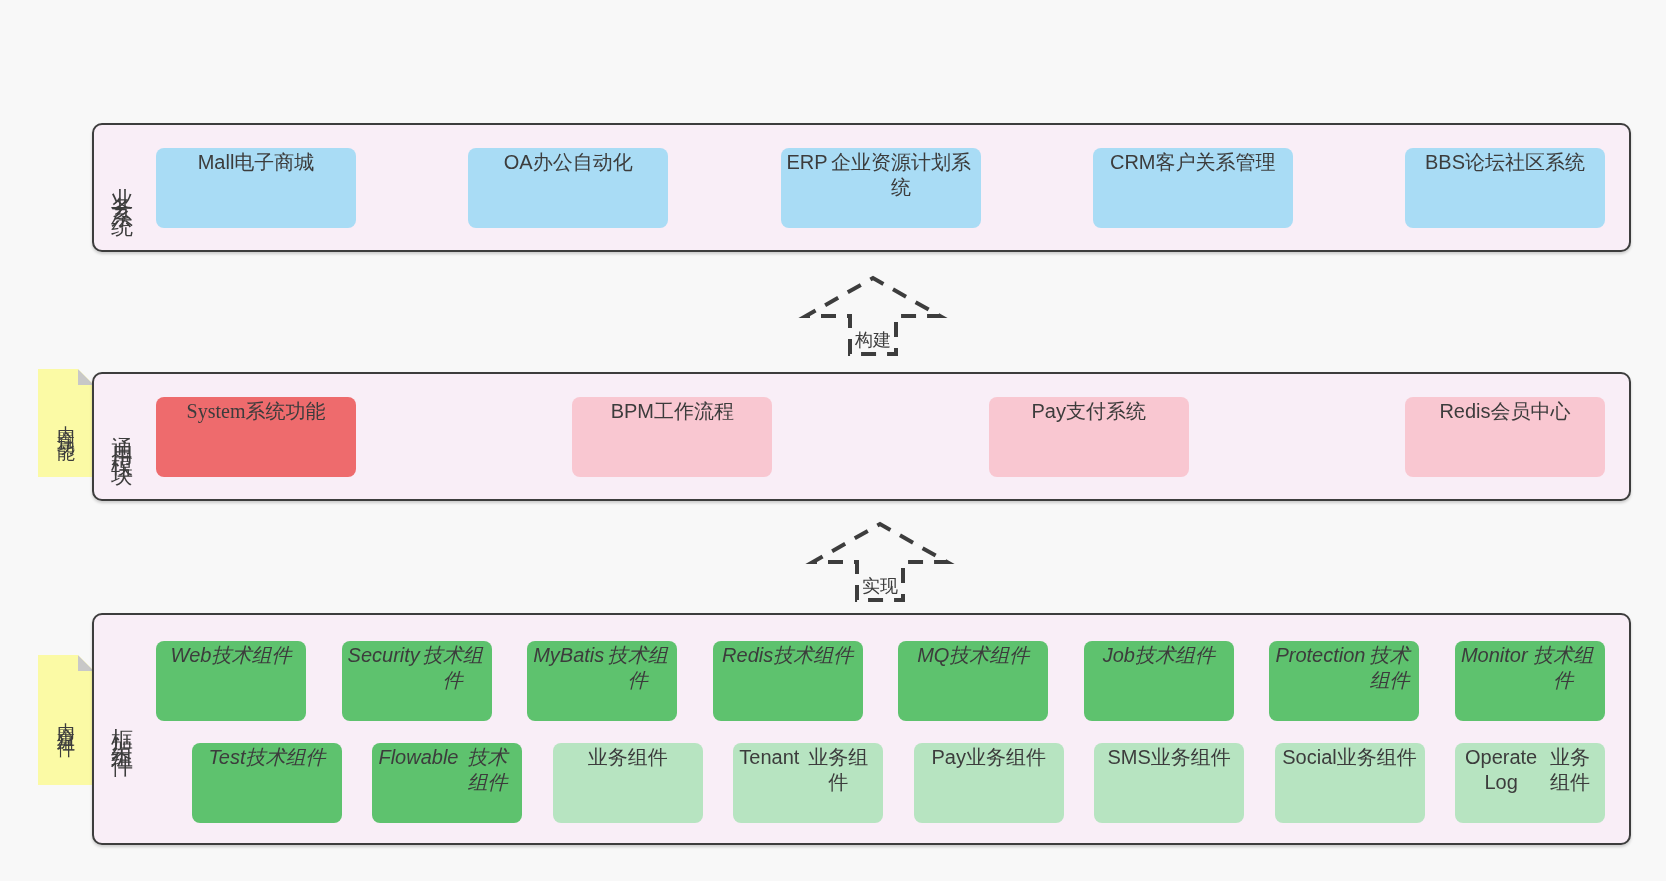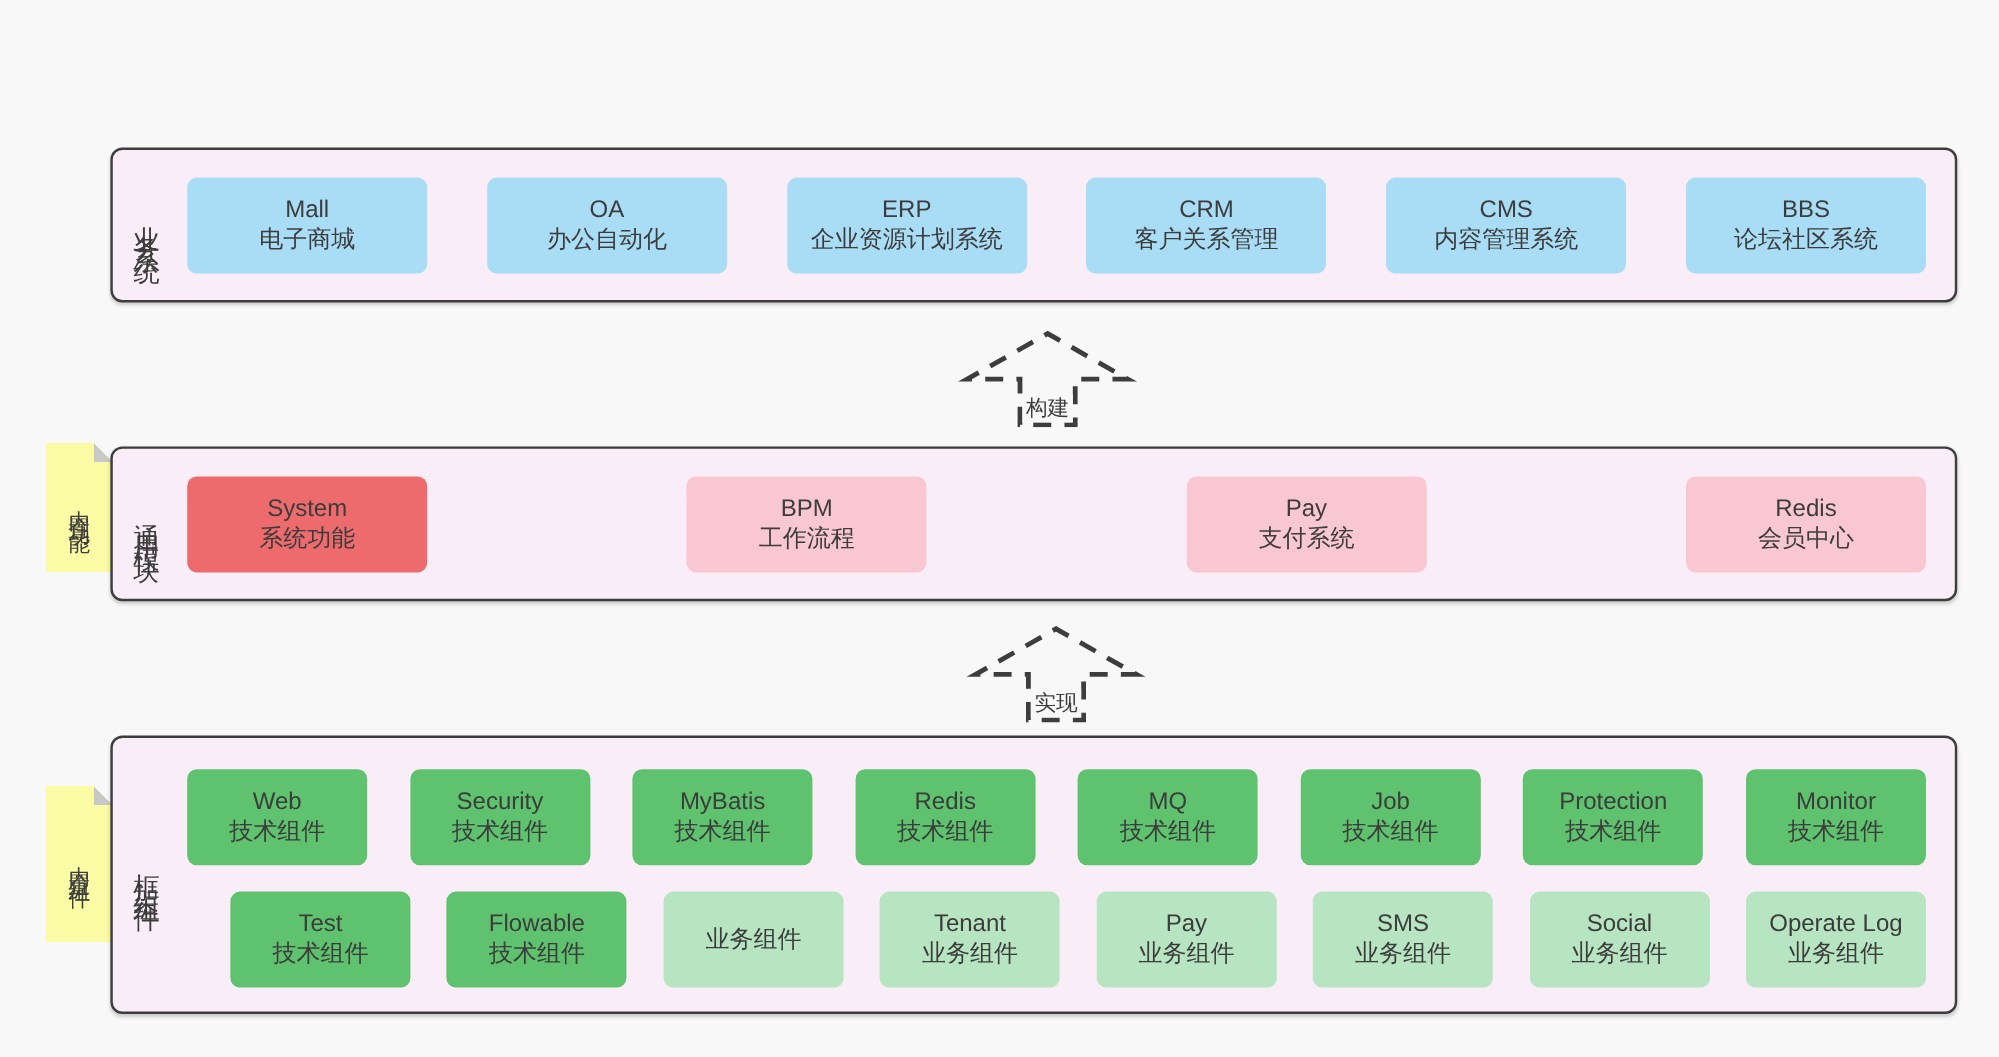--- a/index.html
+++ b/index.html
@@ -25,29 +25,29 @@
     position:absolute;left:13px;top:50%;transform:translateY(-50%);
     writing-mode:vertical-rl;text-orientation:upright;
     font-size:22px;letter-spacing:9px;white-space:nowrap;
   }
   .row{position:absolute;left:62px;right:24px;display:flex;justify-content:space-between;}
   .row-mid{top:23px;}
   .row-c1{top:26px;}
   .row-c2{top:128px;padding-left:36px;}
   .box{
     height:80px;border-radius:8px;box-sizing:border-box;padding:2px 6px;
-    display:flex;flex-direction:column;align-items:center;justify-content:center;
+    display:flex;flex-direction:row;align-items:flex-start;justify-content:center;
     text-align:center;font-size:20px;line-height:25px;
   }
   .row-6 .box{width:200px;}
   .row-8 .box{width:150px;}
   .t-blue{background:var(--blue);}
-  .t-red{background:var(--red);}
+  .t-red{background:var(--red);font-family:Liberation Serif, serif;}
   .t-pink{background:var(--pink);}
-  .t-green{background:var(--green);}
+  .t-green{background:var(--green);font-style:italic;}
   .t-green_light{background:var(--green-light);}
   .arrow{position:absolute;width:150px;height:84px;z-index:0;}
   #arrow-build{left:798px;top:272px;}
   #arrow-implement{left:805px;top:518px;text-align:center;}
   .arrow svg{width:100%;height:100%;display:block;}
   .arrow-path{fill:none;stroke:var(--container-border);stroke-width:4;stroke-dasharray:15 11;}
   .arrow-label{
     position:absolute;left:50%;top:36px;transform:translateX(-50%);
     background:var(--page-bg);font-size:18px;padding:0 3px;white-space:nowrap;margin-top:20px;
   }
@@ -104,24 +104,20 @@
       </div>
     <div class="box t-blue">
         <div class="en">ERP</div>
         <div class="zh">企业资源计划系统</div>
       </div>
     <div class="box t-blue">
         <div class="en">CRM</div>
         <div class="zh">客户关系管理</div>
       </div>
     <div class="box t-blue">
-        <div class="en">CMS</div>
-        <div class="zh">内容管理系统</div>
-      </div>
-    <div class="box t-blue">
         <div class="en">BBS</div>
         <div class="zh">论坛社区系统</div>
       </div>
   </div>
 </div>
 
 <div class="layer" id="layer-modules">
   <div class="layer-label">通用模块</div>
   <div class="row row-6 row-mid">
     <div class="box t-red">

